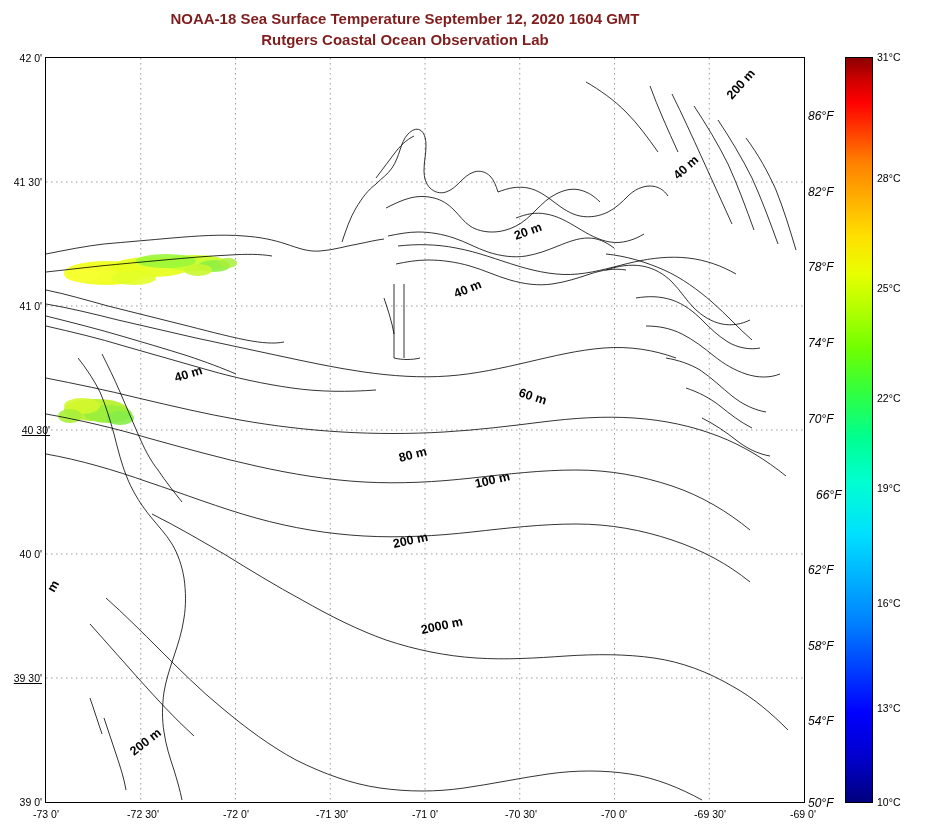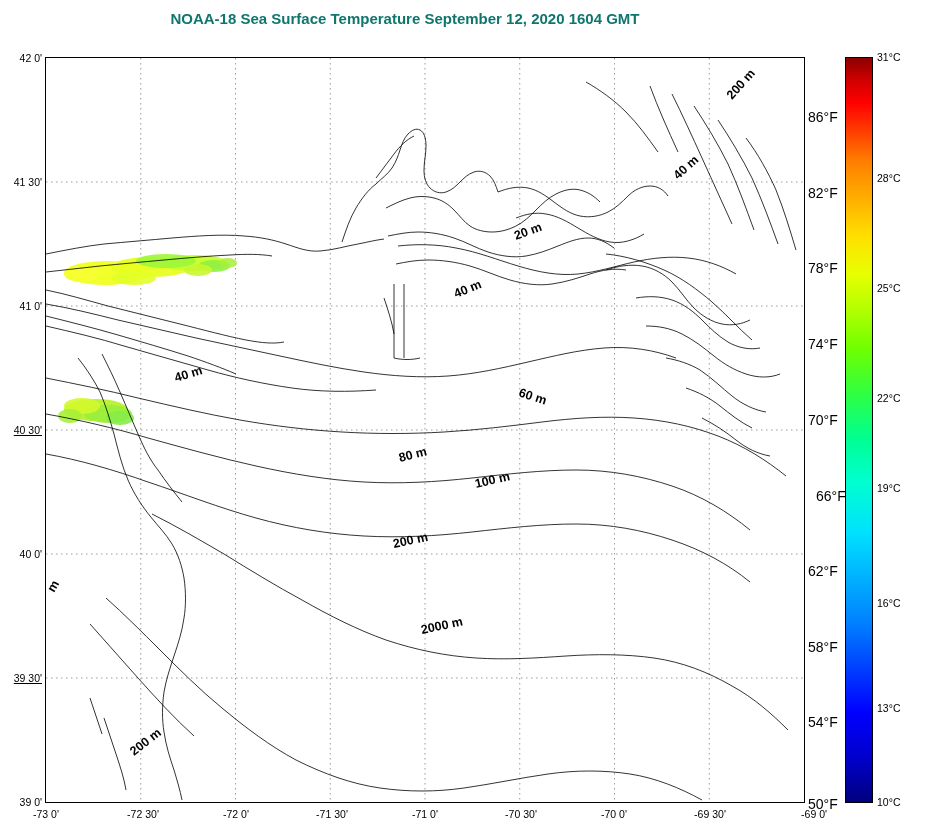--- a/index.html
+++ b/index.html
@@ -19,21 +19,21 @@
     left: 0; top: 0;
     width: 936px;
     height: 832px;
   }
   .title-block {
     position: absolute;
     left: 0;
     top: 8px;
     width: 810px;
     text-align: center;
-    color: #0f766e;
+    color: #7f1d1d;
     font-weight: bold;
     font-size: 15px;
     line-height: 21px;
   }
   .title-line2 { font-size: 15px; }
 
   
   #map-frame {
     position: absolute;
     left: 45px;
@@ -92,32 +92,34 @@
   .cbar-tick {
     position: absolute;
     left: 877px;
     font-size: 10.5px;
     color: #000;
     white-space: nowrap;
   }
   .cbar-ftick {
     position: absolute;
     left: 808px;
-    font-size: 14px;
+    font-size: 12px;
     color: #000;
     white-space: nowrap;
+    font-style: italic;
   }
 </style>
 </head>
 <body>
 
 <div id="root">
 
   <div class="title-block">
     <div>NOAA-18 Sea Surface Temperature September 12, 2020 1604 GMT</div>
+    <div class="title-line2">Rutgers Coastal Ocean Observation Lab</div>
   </div>
 
   <div id="map-frame">
     <svg id="map-svg" width="758" height="744" viewBox="0 0 758 744" xmlns="http://www.w3.org/2000/svg">
       <defs>
         <clipPath id="mapclip">
             <rect x="0" y="0" width="758" height="744"></rect>
           </clipPath>
       </defs>
 
@@ -288,34 +290,34 @@
           <text transform="translate(88,698) rotate(-38)">200 m</text>
           <text transform="translate(8,535) rotate(-60)">m</text>
         </g>
       </g>
     </svg>
   </div>
 
   <div class="axis-label lat-left" style="left:2px; top:52px; width:40px;">42 0'</div>
   <div class="axis-label lat-left" style="left:2px; top:176px; width:40px;">41 30'</div>
   <div class="axis-label lat-left" style="left:2px; top:300px; width:40px;">41 0'</div>
-  <div class="axis-label lat-left" style="left:2px; top:424px; width:40px;text-decoration:underline;">40 30'</div>
+  <div class="axis-label lat-left" style="left:10px; top:424px; width:40px;text-decoration:underline;">40 30'</div>
   <div class="axis-label lat-left" style="left:2px; top:548px; width:40px;">40 0'</div>
   <div class="axis-label lat-left" style="left:2px; top:672px; width:40px;text-decoration:underline;">39 30'</div>
   <div class="axis-label lat-left" style="left:2px; top:796px; width:40px;">39 0'</div>
 
   <div class="axis-label" style="left:22px; top:808px; width:48px; text-align:center;">-73 0'</div>
   <div class="axis-label" style="left:114px; top:808px; width:58px; text-align:center;">-72 30'</div>
   <div class="axis-label" style="left:212px; top:808px; width:48px; text-align:center;">-72 0'</div>
   <div class="axis-label" style="left:303px; top:808px; width:58px; text-align:center;">-71 30'</div>
   <div class="axis-label" style="left:401px; top:808px; width:48px; text-align:center;">-71 0'</div>
   <div class="axis-label" style="left:492px; top:808px; width:58px; text-align:center;">-70 30'</div>
   <div class="axis-label" style="left:590px; top:808px; width:48px; text-align:center;">-70 0'</div>
   <div class="axis-label" style="left:681px; top:808px; width:58px; text-align:center;">-69 30'</div>
-  <div class="axis-label" style="left:779px; top:808px; width:48px; text-align:right;">-69 0'</div>
+  <div class="axis-label" style="left:779px; top:808px; width:48px; text-align:center;">-69 0'</div>
 
   <div class="cbar-ftick" style="top:109px;">86°F</div>
   <div class="cbar-ftick" style="top:185px;">82°F</div>
   <div class="cbar-ftick" style="top:260px;">78°F</div>
   <div class="cbar-ftick" style="top:336px;">74°F</div>
   <div class="cbar-ftick" style="top:412px;">70°F</div>
   <div class="cbar-ftick" style="top:488px;padding-left:8px;">66°F</div>
   <div class="cbar-ftick" style="top:563px;">62°F</div>
   <div class="cbar-ftick" style="top:639px;">58°F</div>
   <div class="cbar-ftick" style="top:714px;">54°F</div>

